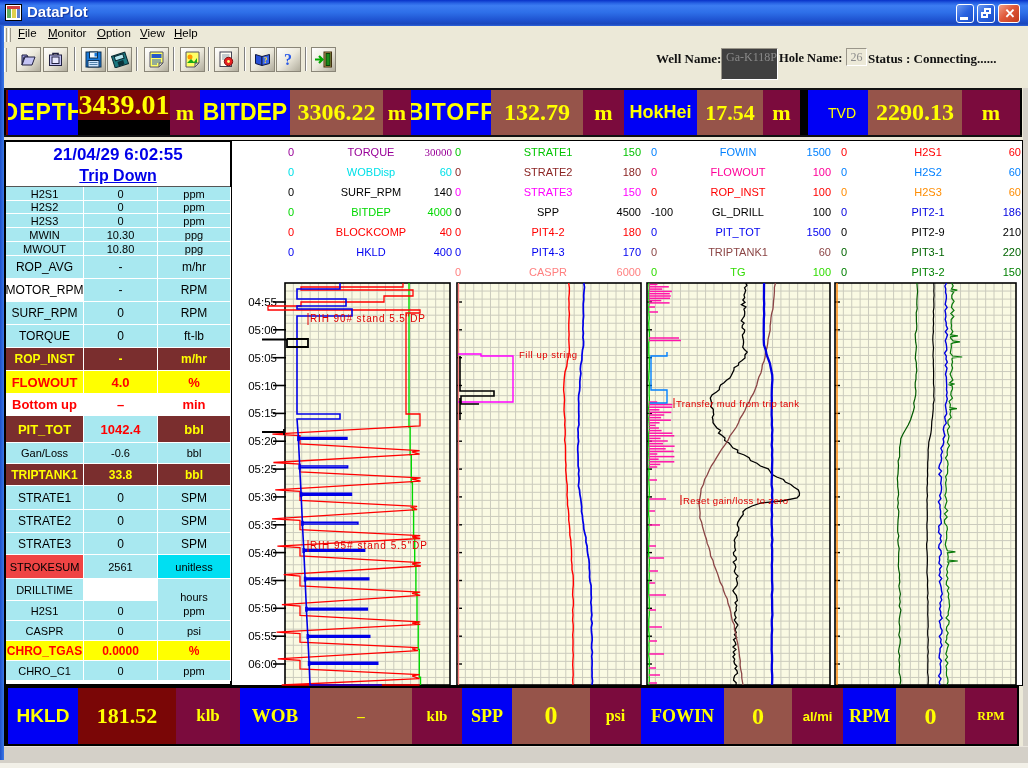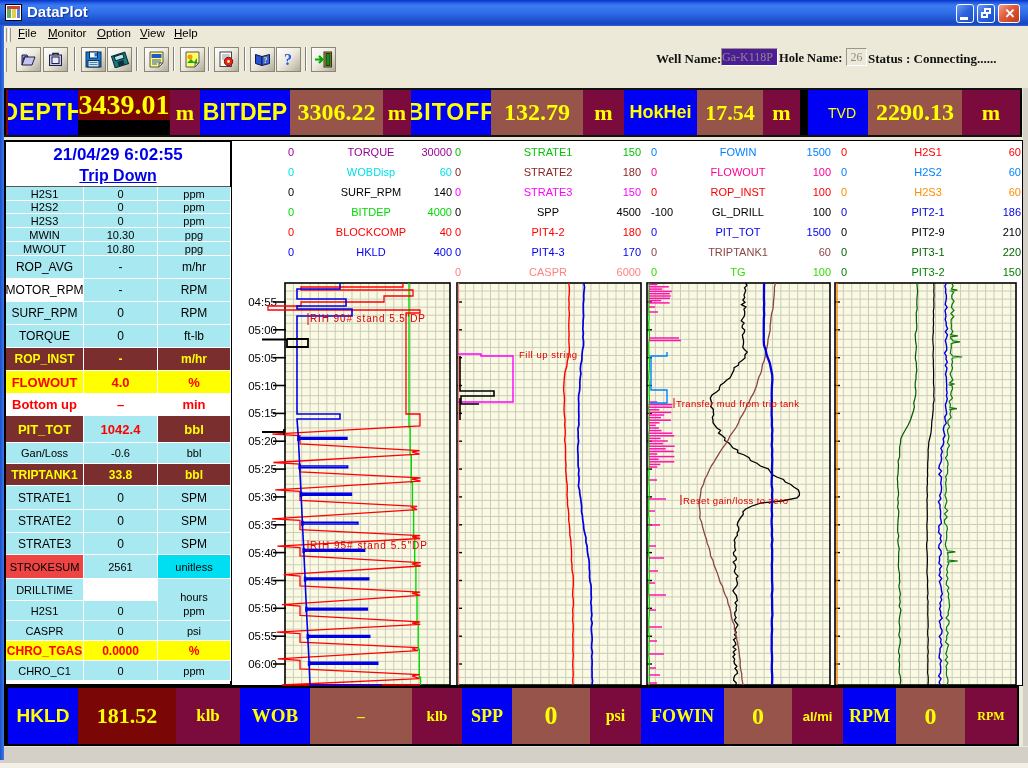--- a/index.html
+++ b/index.html
@@ -116,21 +116,21 @@
       <path d="M1 8.5 H8 M5 5 L8.5 8.5 L5 12" stroke="#00a800" stroke-width="2.2" fill="none"></path>
     </svg>
   </div>
 <div class="tsep" style="left:74px;top:47px;"></div>
 <div class="tsep" style="left:136px;top:47px;"></div>
 <div class="tsep" style="left:173px;top:47px;"></div>
 <div class="tsep" style="left:208px;top:47px;"></div>
 <div class="tsep" style="left:244px;top:47px;"></div>
 <div class="tsep" style="left:305px;top:47px;"></div>
 <div class="a" style="top:51px;left:656px;font-family:'Liberation Serif',serif;font-weight:bold;font-size:13px;color:#111;">Well Name:</div>
-<div class="a" style="top:48px;left:721px;width:57px;height:18px;background:#4c1d95;border:1px solid;border-color:#9a968a #fff #fff #9a968a;font-family:'Liberation Serif',serif;font-size:12px;color:#8a8a8a;text-align:left;line-height:16px;">Ga-K118P</div>
+<div class="a" style="top:48px;left:721px;width:57px;height:32px;background:#404040;border:1px solid;border-color:#9a968a #fff #fff #9a968a;font-family:'Liberation Serif',serif;font-size:12px;color:#8a8a8a;text-align:right;line-height:16px;">Ga-K118P</div>
 <div class="a" style="top:51px;left:779px;font-family:'Liberation Serif',serif;font-weight:bold;font-size:12.5px;color:#111;">Hole Name:</div>
 <div class="a" style="top:48px;left:846px;width:21px;height:18px;background:#ece9d8;border:1px solid;border-color:#9a968a #fff #fff #9a968a;font-family:'Liberation Serif',serif;font-size:12px;color:#8a8a8a;text-align:center;line-height:16px;">26</div>
 <div class="a" style="top:51px;left:868px;font-family:'Liberation Serif',serif;font-weight:bold;font-size:13px;color:#111;">Status : Connecting......</div>
 <div class="a" style="left:4px;top:88px;width:1018px;height:49px;background:#000;border-top:2px solid #111;border-bottom:2px solid #111;"></div>
 <div class="seg dred ser" style="left:6px;top:90px;width:2px;height:45px;font-size:10px;"></div>
 <div class="seg blue sans" style="left:8px;top:90px;width:70px;height:45px;font-size:23px;letter-spacing:1px;">DEPTH</div>
 <div class="seg dred ser" style="left:78px;top:90px;width:92px;height:30px;font-size:28px;">3439.01</div>
 <div class="seg wine ser" style="left:170px;top:90px;width:30px;height:45px;font-size:22px;">m</div>
 <div class="seg blue sans" style="left:200px;top:90px;width:90px;height:45px;font-size:23px;">BITDEP</div>
 <div class="seg brown ser" style="left:290px;top:90px;width:93px;height:45px;font-size:24px;">3306.22</div>
@@ -216,21 +216,21 @@
 <div class="cell" style="left:158px;top:621px;width:73px;height:20px;background:#a8e8f0;color:#000;font-size:11px;">psi</div>
 <div class="cell" style="left:6px;top:641px;width:78px;height:20px;background:#ffff00;color:#f00;font-size:12px;font-weight:bold;">CHRO_TGAS</div>
 <div class="cell" style="left:84px;top:641px;width:74px;height:20px;background:#ffff00;color:#f00;font-size:12px;font-weight:bold;">0.0000</div>
 <div class="cell" style="left:158px;top:641px;width:73px;height:20px;background:#ffff00;color:#f00;font-size:12px;font-weight:bold;">%</div>
 <div class="cell" style="left:6px;top:661px;width:78px;height:20px;background:#a8e8f0;color:#000;font-size:11px;">CHRO_C1</div>
 <div class="cell" style="left:84px;top:661px;width:74px;height:20px;background:#a8e8f0;color:#000;font-size:11px;">0</div>
 <div class="cell" style="left:158px;top:661px;width:73px;height:20px;background:#a8e8f0;color:#000;font-size:11px;">ppm</div>
 <div class="a" style="left:6px;top:681px;width:224px;height:3px;background:#fff;"></div>
 <div class="leg" style="left:288px;top:142px;color:#980098;">0</div>
 <div class="leg" style="left:371px;top:142px;color:#980098;transform:translateX(-50%);">TORQUE</div>
-<div class="leg" style="left:452px;top:142px;color:#980098;transform:translateX(-100%);">30000</div>
+<div class="leg" style="left:452px;top:142px;color:#980098;transform:translateX(-100%);font-family:Liberation Serif, serif;">30000</div>
 <div class="leg" style="left:288px;top:162px;color:#00e0e8;">0</div>
 <div class="leg" style="left:371px;top:162px;color:#00e0e8;transform:translateX(-50%);">WOBDisp</div>
 <div class="leg" style="left:452px;top:162px;color:#00e0e8;transform:translateX(-100%);">60</div>
 <div class="leg" style="left:288px;top:182px;color:#000000;">0</div>
 <div class="leg" style="left:371px;top:182px;color:#000000;transform:translateX(-50%);">SURF_RPM</div>
 <div class="leg" style="left:452px;top:182px;color:#000000;transform:translateX(-100%);">140</div>
 <div class="leg" style="left:288px;top:202px;color:#00d800;">0</div>
 <div class="leg" style="left:371px;top:202px;color:#00d800;transform:translateX(-50%);">BITDEP</div>
 <div class="leg" style="left:452px;top:202px;color:#00d800;transform:translateX(-100%);">4000</div>
 <div class="leg" style="left:288px;top:222px;color:#ff0000;">0</div>

